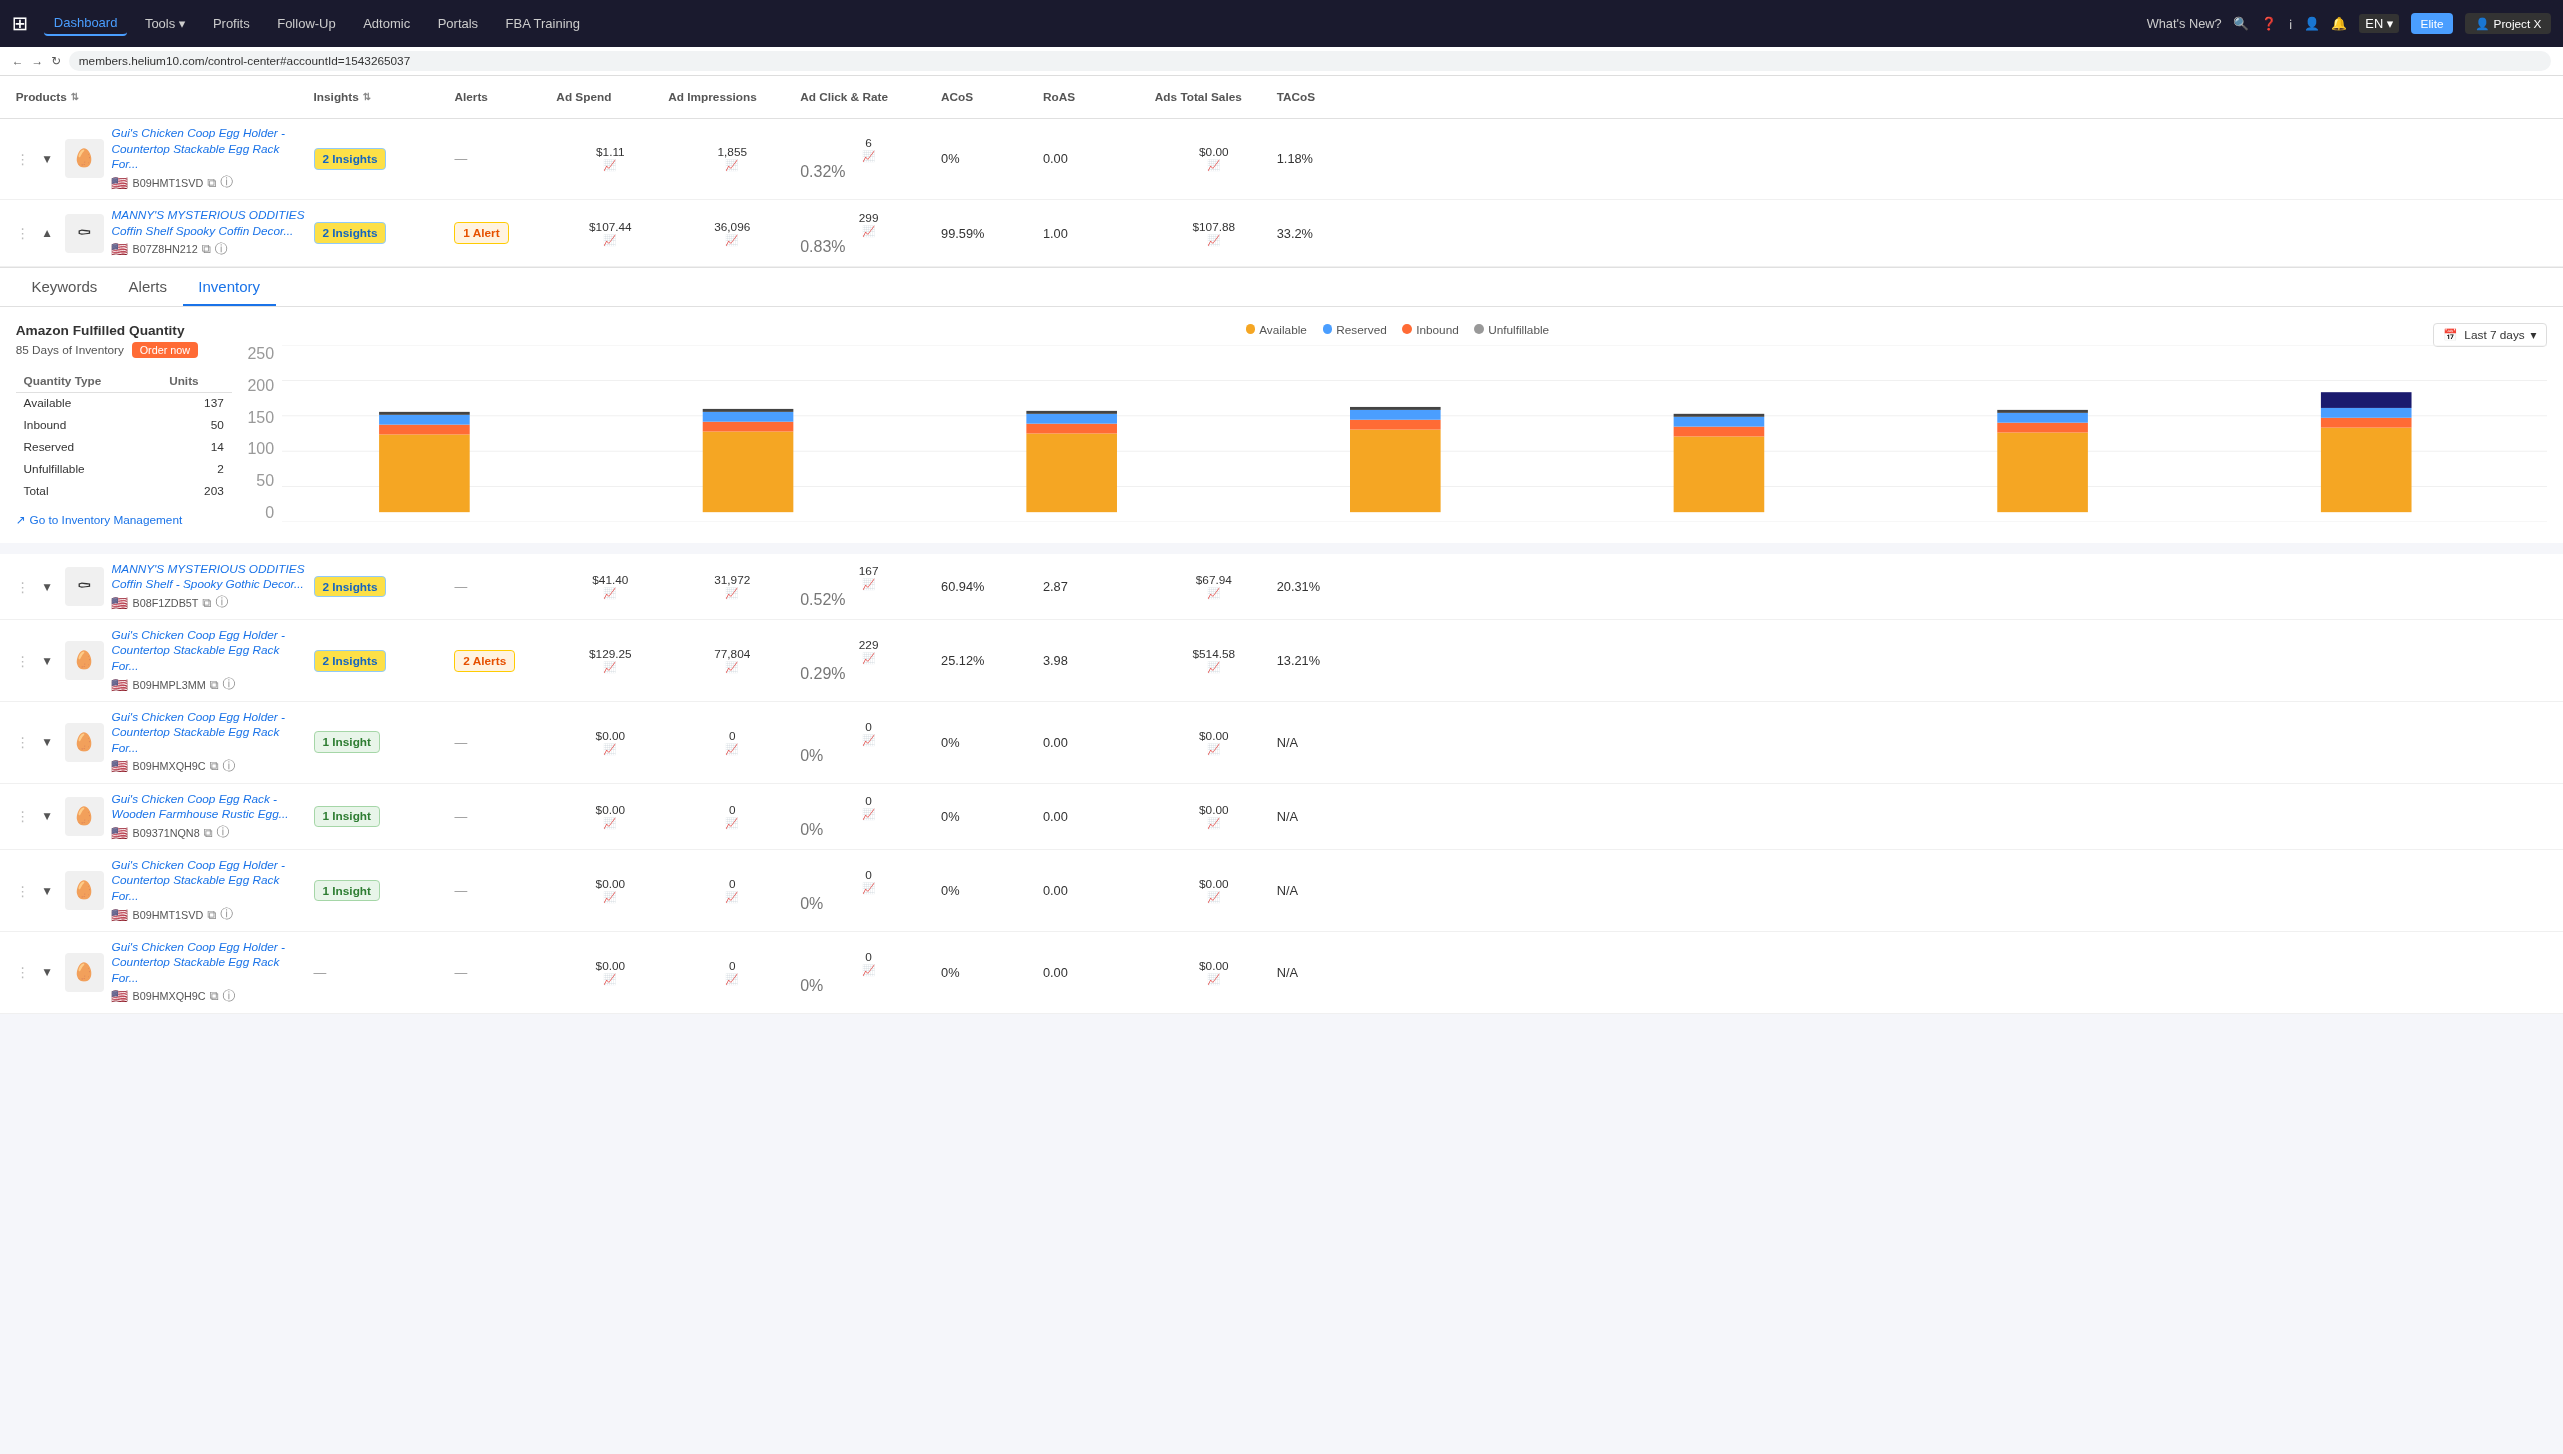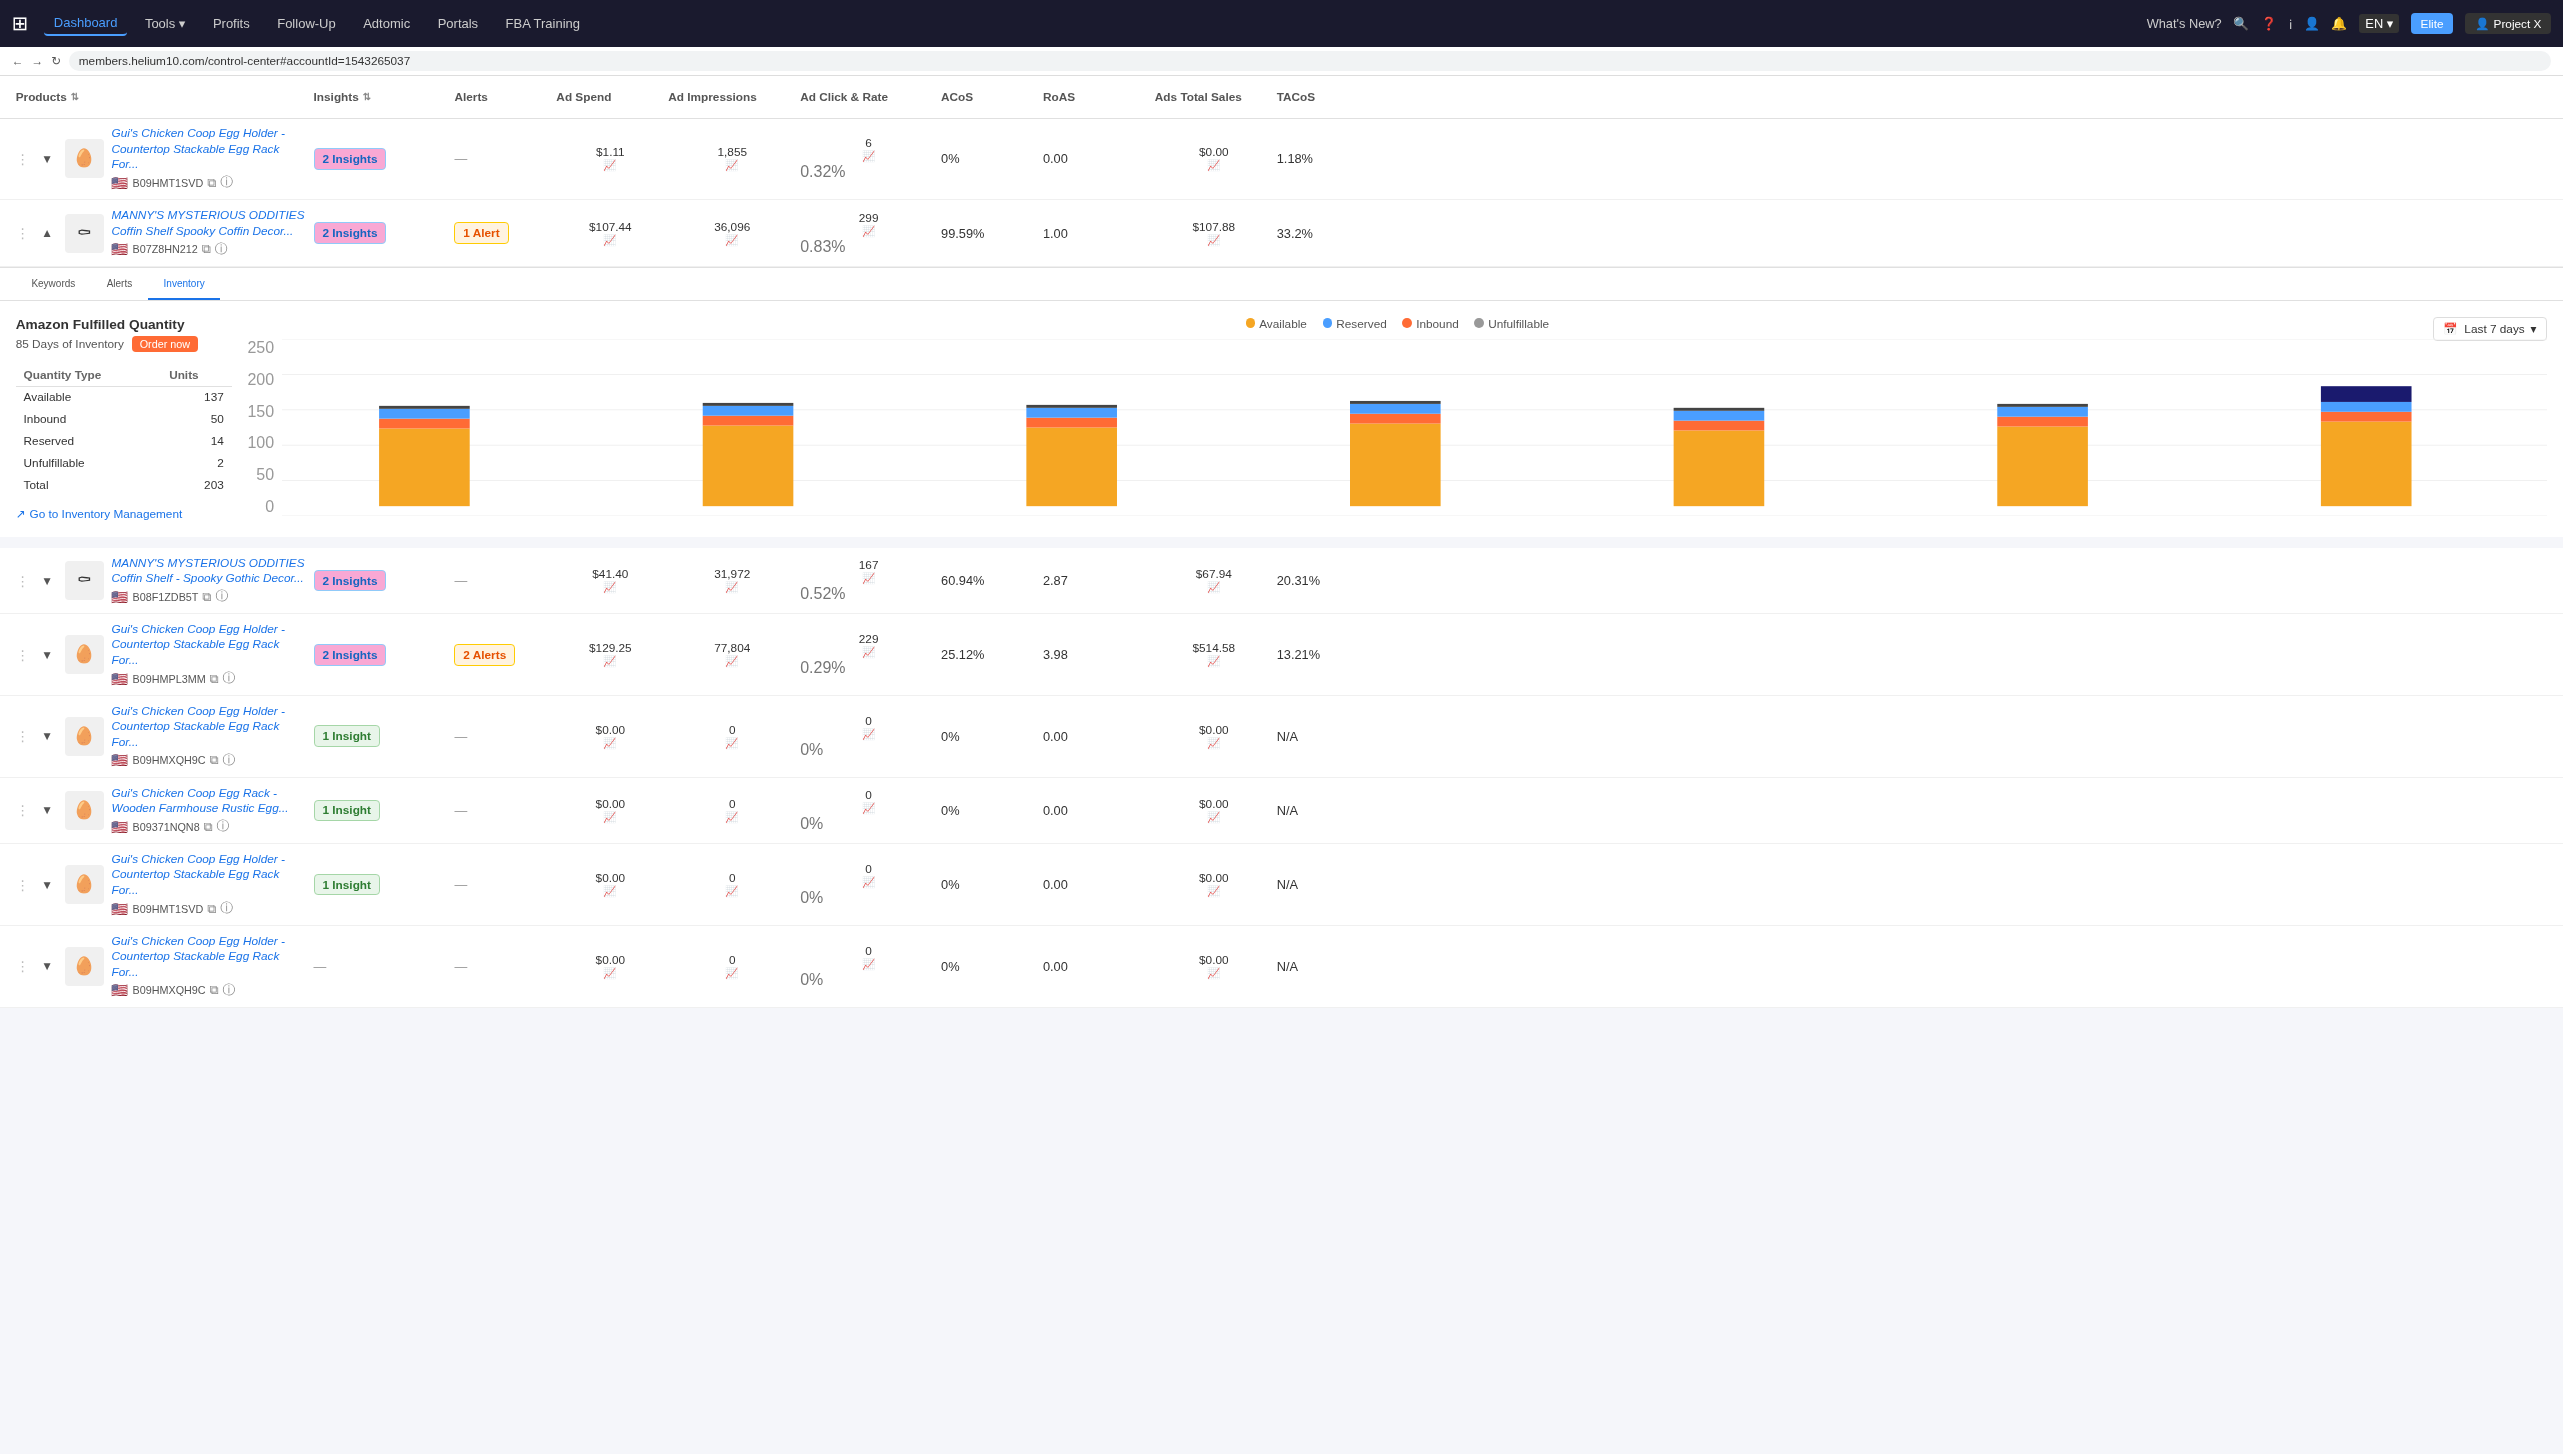--- a/index.html
+++ b/index.html
@@ -28,32 +28,32 @@
     .product-name { font-size: 11.8px; color: #1a73e8; font-weight: 500; line-height: 1.3; font-style: italic; }
     .product-meta { display: flex; align-items: center; gap: 3.9px; margin-top: 2px; font-size: 10.8px; color: #777; }
     .asin { color: #555; font-size: 10.8px; }
     .flag { font-size: 13.7px; }
     .icon-btn { color: #888; cursor: pointer; font-size: 12.8px; }
     .expand-btn { color: #555; cursor: pointer; font-size: 11.8px; margin-right: 3.9px; }
     .drag-handle { color: #bbb; cursor: grab; font-size: 13.7px; margin-right: 3.9px; }
 
     
     .badge { display: inline-flex; align-items: center; justify-content: center; border-radius: 3.9px; padding: 2.9px 7.9px; font-size: 11.8px; font-weight: 600; cursor: pointer; white-space: nowrap; }
-    .badge-insight { background: #f9a8d4; color: #1565c0; border: 1px solid #90caf9; }
+    .badge-insight { background: #fde047; color: #1565c0; border: 1px solid #90caf9; }
     .badge-alert { background: #fff3e0; color: #e65100; border: 1px solid #ffcc02; }
     .badge-1insight { background: #e8f5e9; color: #2e7d32; border: 1px solid #a5d6a7; }
 
     .cell-value { font-size: 11.8px; color: #333; display: flex; align-items: center; gap: 0; flex-direction: column; }
     .cell-value .trend-icon { color: #1a73e8; font-size: 10.8px; cursor: pointer; }
     .dash { color: #999; }
 
     
     .inventory-section { background: #fff; border-top: 1px solid #e0e0e0; padding: 0; }
     .tabs-row { display: flex; gap: 0; border-bottom: 1px solid #e0e0e0; padding: 0 15.7px; background: #fff; }
-    .tab-item { padding: 9.8px 15.7px; font-size: 10px; color: #555; cursor: pointer; border-bottom: 2px solid transparent; }
+    .tab-item { padding: 9.8px 15.7px; font-size: 15px; color: #555; cursor: pointer; border-bottom: 2px solid transparent; }
     .tab-item.active { color: #1a73e8; border-bottom: 2px solid #1a73e8; font-weight: 500; }
 
     .inventory-panel { display: flex; padding: 15.7px; gap: 15.7px; }
     .inventory-table-panel { min-width: 216px; }
     .inventory-title { font-size: 13.7px; font-weight: 600; color: #333; margin-bottom: 3.9px; }
     .inventory-subtitle { font-size: 11.8px; color: #555; display: flex; align-items: center; gap: 7.9px; margin-bottom: 11.8px; }
     .order-now-btn { background: #ff6b35; color: #fff; border: none; border-radius: 3.9px; padding: 2px 7.9px; font-size: 10.8px; cursor: pointer; }
     .qty-table { width: 100%; border-collapse: collapse; font-size: 11.8px; }
     .qty-table th { text-align: left; padding: 3.9px 7.9px; color: #666; font-weight: 600; border-bottom: 1px solid #e0e0e0; }
     .qty-table td { padding: 3.9px 7.9px; color: #333; }

